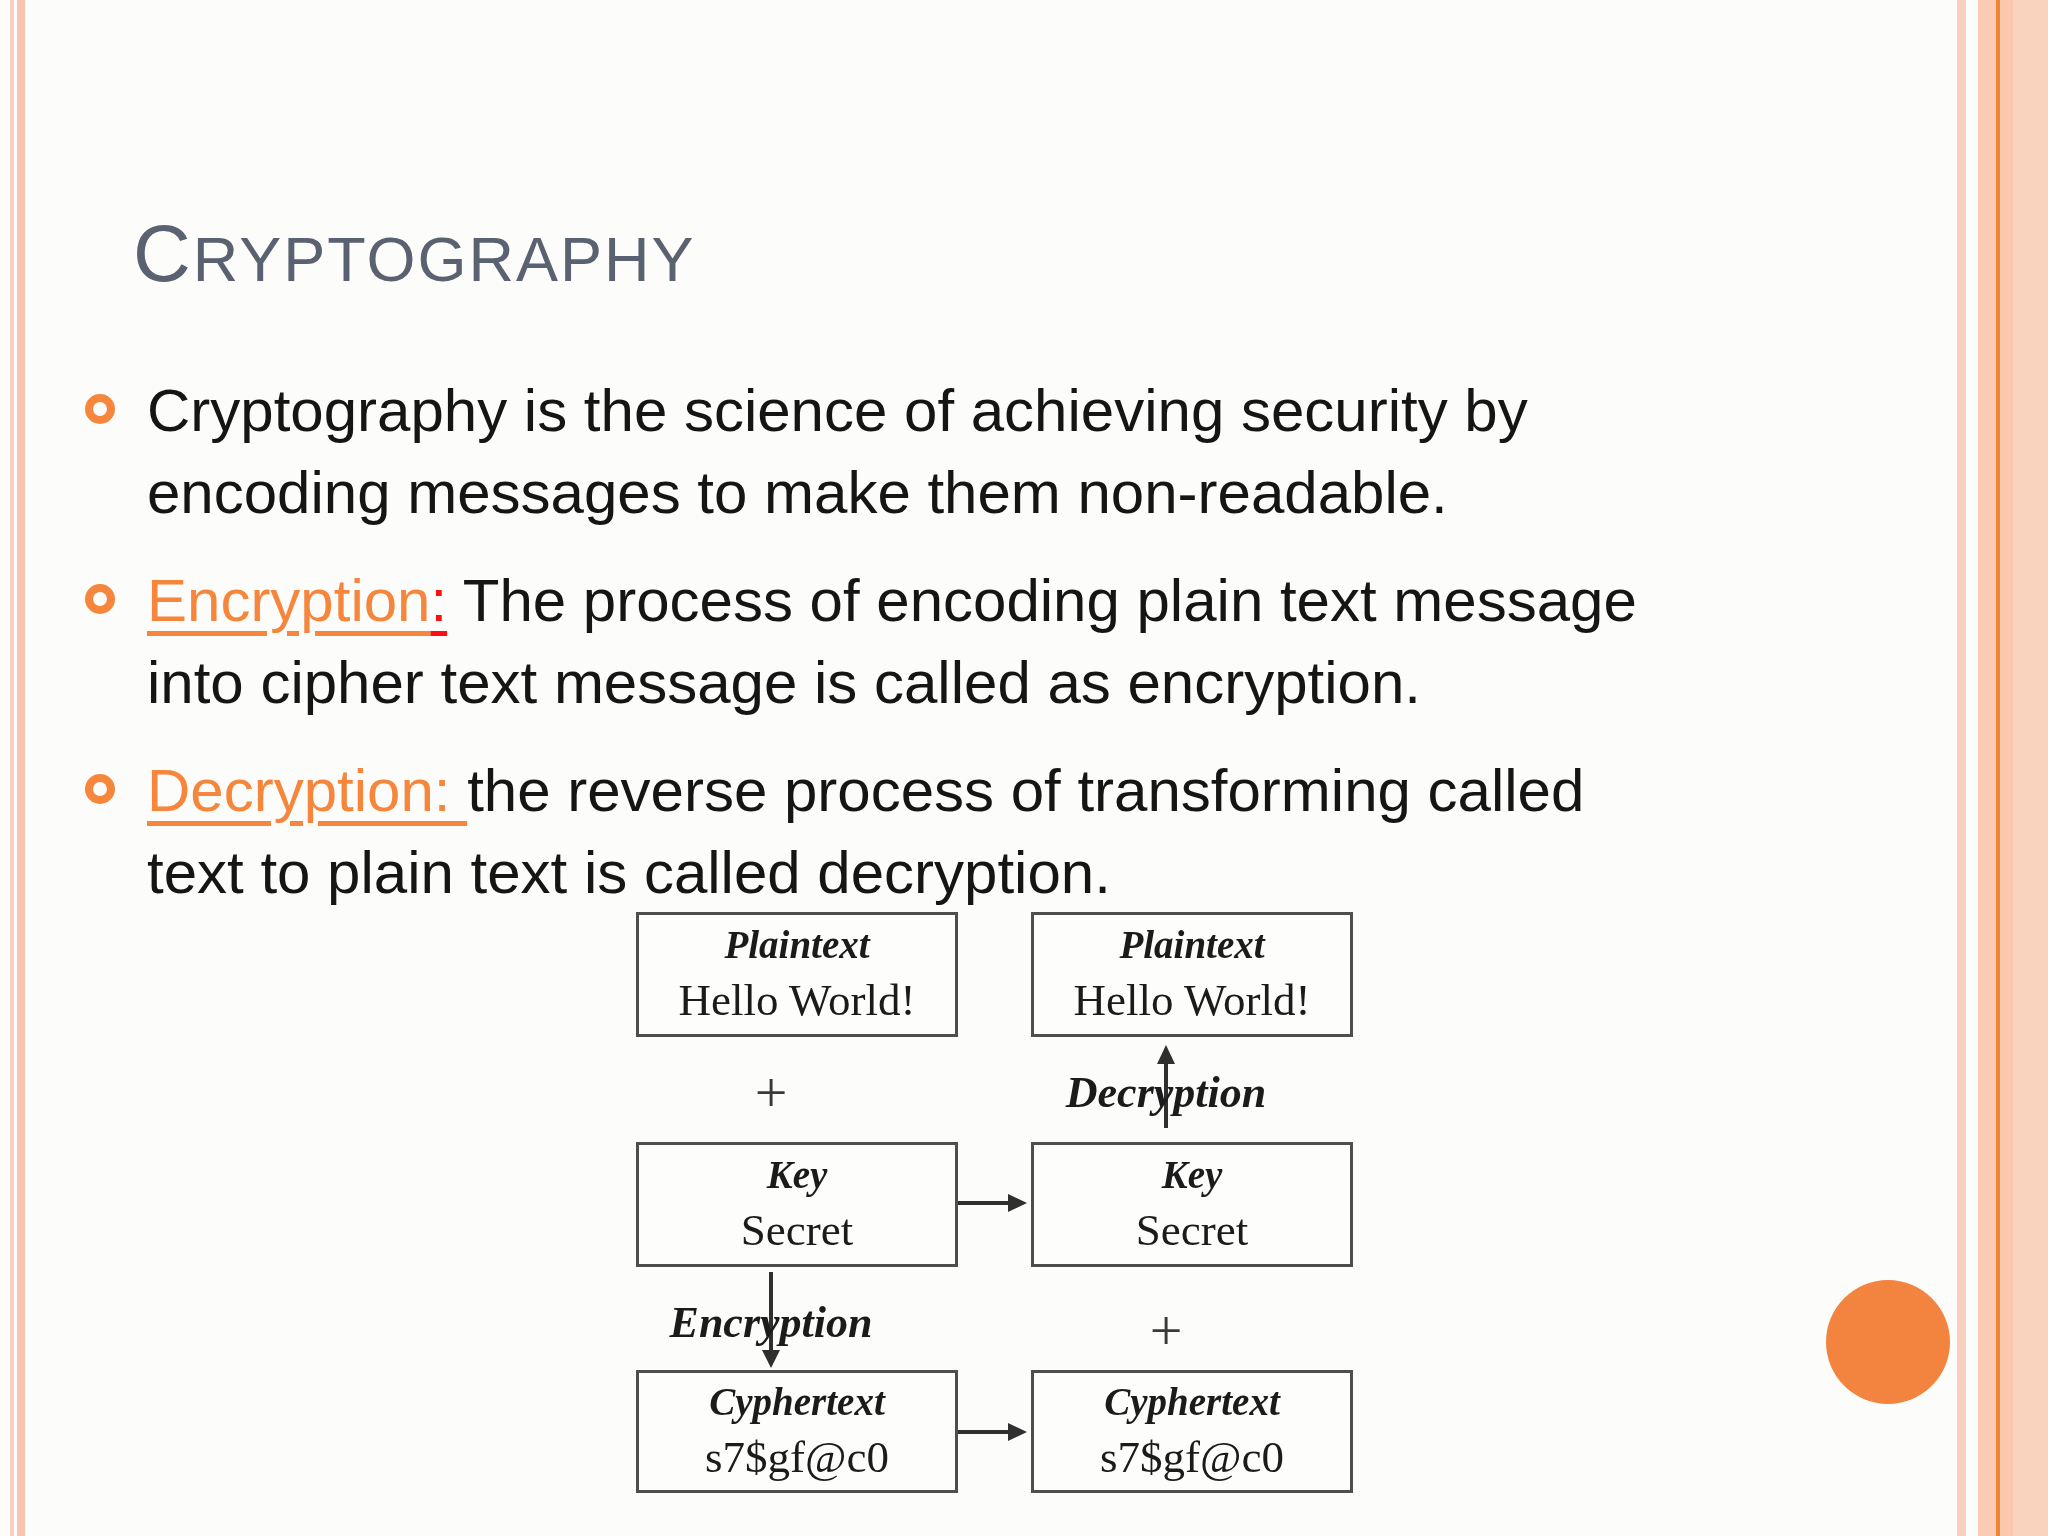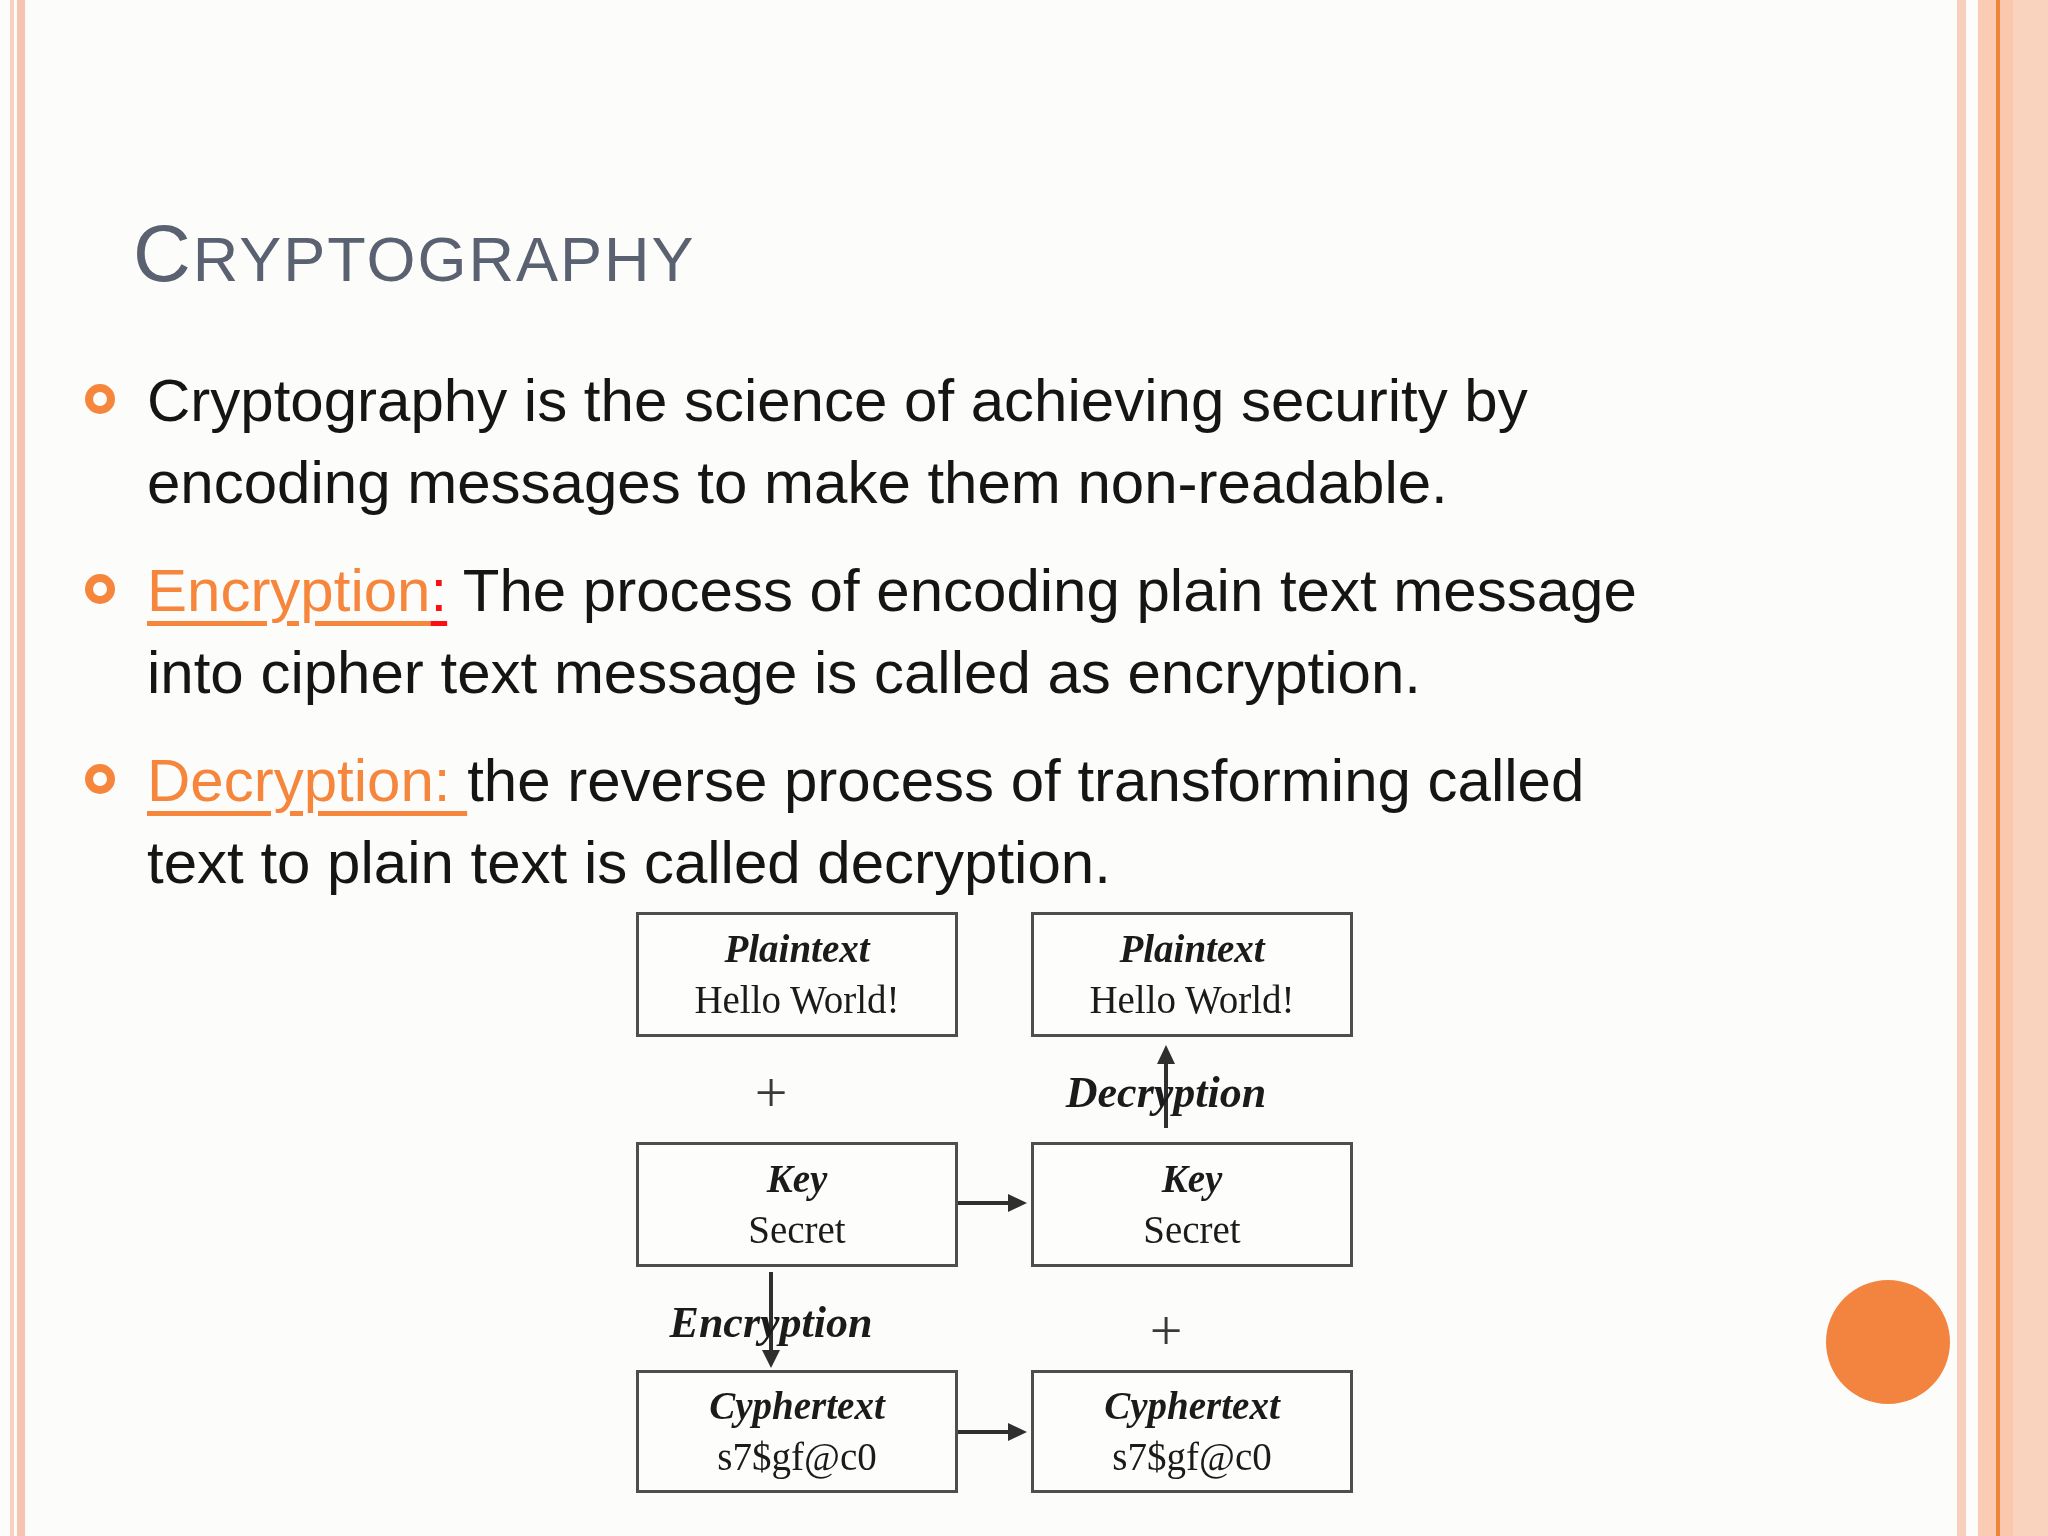--- a/index.html
+++ b/index.html
@@ -29,21 +29,21 @@
     position:absolute;left:133px;top:214px;
     color:#5a6170;letter-spacing:2px;white-space:nowrap;
   }
   .title .t1{font-size:80px;line-height:1;}
   .title .t2{font-size:63px;line-height:1;}
   
   .bullets{
     position:absolute;left:85px;top:358px;width:1800px;
     list-style:none;margin:0;padding:0;
   }
-  .bullets li{position:relative;height:164px;margin:2px 0 26px 0;}
+  .bullets li{position:relative;height:164px;margin:12px 0 26px 0;}
   .ring{
     position:absolute;left:0;top:24px;
     width:14px;height:14px;border-radius:50%;
     border:8px solid #f5863c;background:transparent;
   }
   .btext{margin-left:62px;font-size:60px;line-height:82px;color:#151515;}
   .bline{display:block;white-space:nowrap;}
   .lead{
     color:#f5863c;
     text-decoration:underline;
@@ -62,21 +62,21 @@
     position:absolute;left:600px;top:890px;width:760px;height:650px;
     font-family:"Liberation Serif",serif;color:#1b1b1b;
   }
   .dbox{
     position:absolute;width:322px;
     border:3px solid #4e4e4e;background:#fdfdfc;
     display:flex;flex-direction:column;align-items:center;justify-content:center;
     box-sizing:border-box;gap:4px;
   }
   .dbox .lab{font-size:39px;font-style:italic;font-weight:600;line-height:1.2;}
-  .dbox .val{font-size:39px;line-height:1.2;}
+  .dbox .val{font-size:45px;line-height:1.2;}
   .box-pt-l{left:36px;top:22px;height:125px;}
   .box-pt-r{left:431px;top:22px;height:125px;}
   .box-key-l{left:36px;top:252px;height:125px;}
   .box-key-r{left:431px;top:252px;height:125px;}
   .box-cy-l{left:36px;top:480px;height:123px;}
   .box-cy-r{left:431px;top:480px;height:123px;}
   .dlabel{
     position:absolute;transform:translate(-50%,-50%);
     font-size:44px;font-style:italic;font-weight:600;white-space:nowrap;
   }

